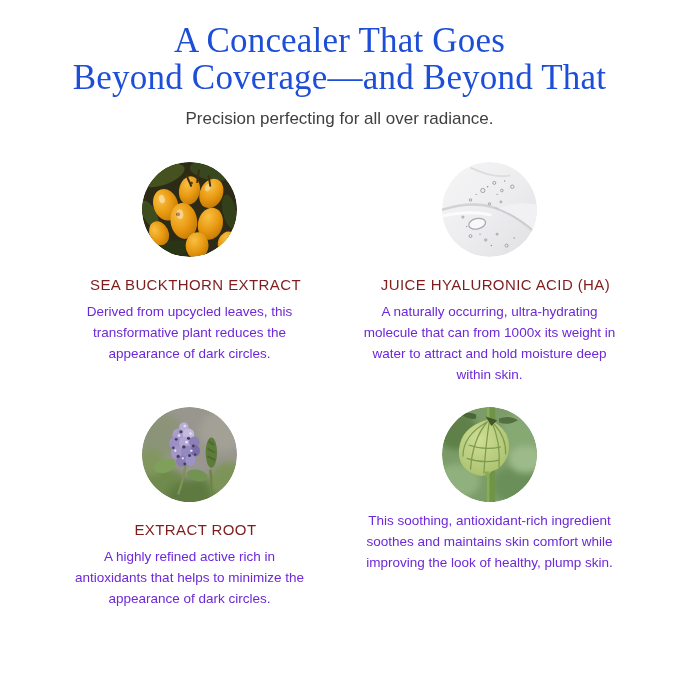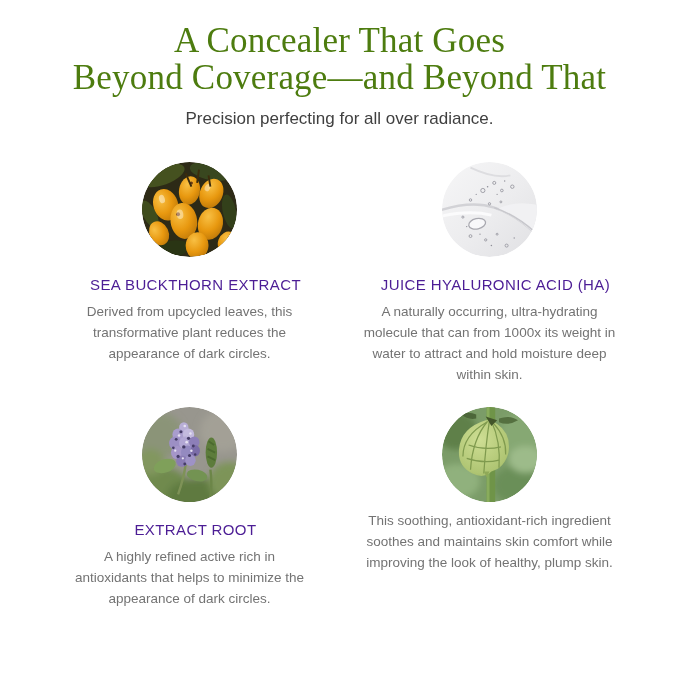--- a/index.html
+++ b/index.html
@@ -12,21 +12,21 @@
   .page {
     width: 679px; height: 679px;
     display: flex; flex-direction: column; align-items: center;
   }
   .title {
     margin-top: 22px;
     font-family: "Liberation Serif", serif;
     font-weight: 400;
     font-size: 35px;
     line-height: 37px;
-    color: #4d7c0f;
+    color: #1d4ed8;
     text-align: center;
     letter-spacing: 0.2px;
   }
   .subtitle {
     margin-top: 13px;
     font-size: 17px;
     color: #404040;
     text-align: center;
   }
   .grid {
@@ -45,28 +45,28 @@
     border-radius: 50%;
     overflow: hidden;
     flex: 0 0 auto;
   }
   .photo svg { display: block; width: 95px; height: 95px; }
   .card h3 {
     margin: 19px 0 0 12px;
     font-size: 15px;
     font-weight: 400;
     letter-spacing: 0.4px;
-    color: #4c1d95;
+    color: #7f1d1d;
     white-space: nowrap;
   }
   .card p {
     margin: 8px 0 0 0;
     font-size: 13.5px;
     line-height: 21px;
-    color: #737373;
+    color: #6d28d9;
   }
   .card p.w-a { max-width: 238px; }
   .card p.w-b { max-width: 268px; }
   .card p.w-c { max-width: 238px; }
   .card p.w-d { max-width: 278px; }
 </style>
 </head>
 <body>
 
 <div class="page">

